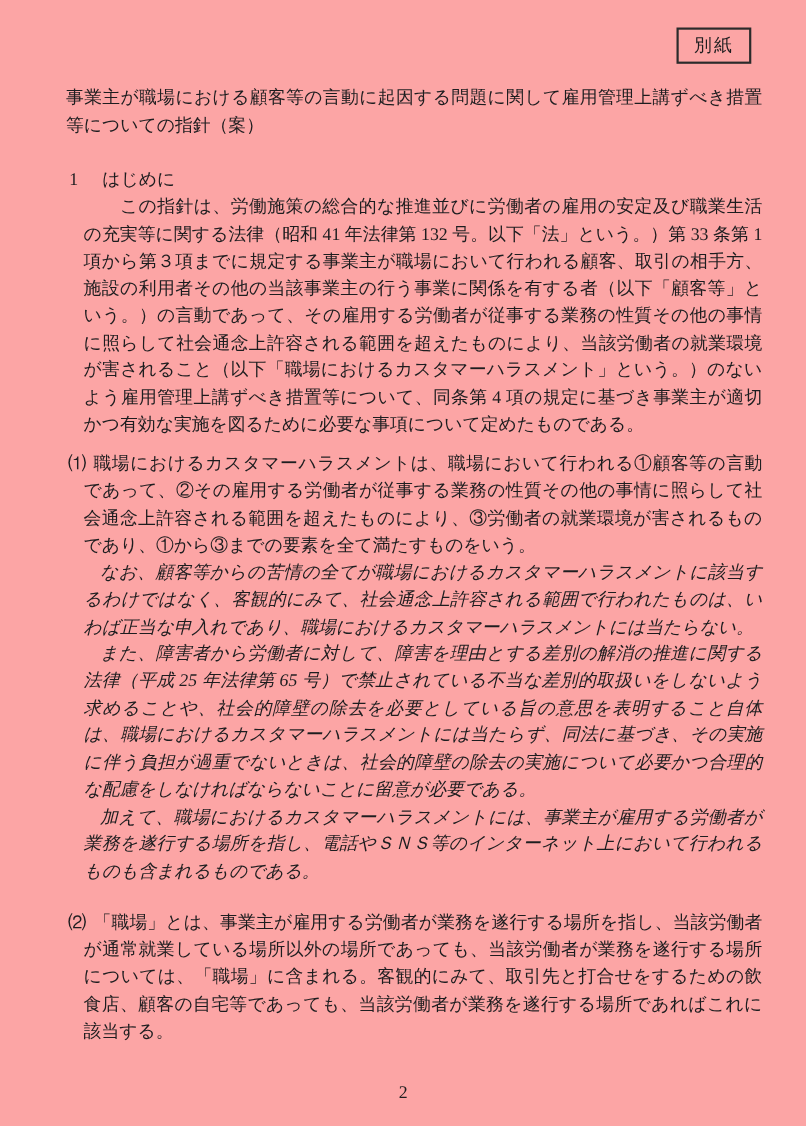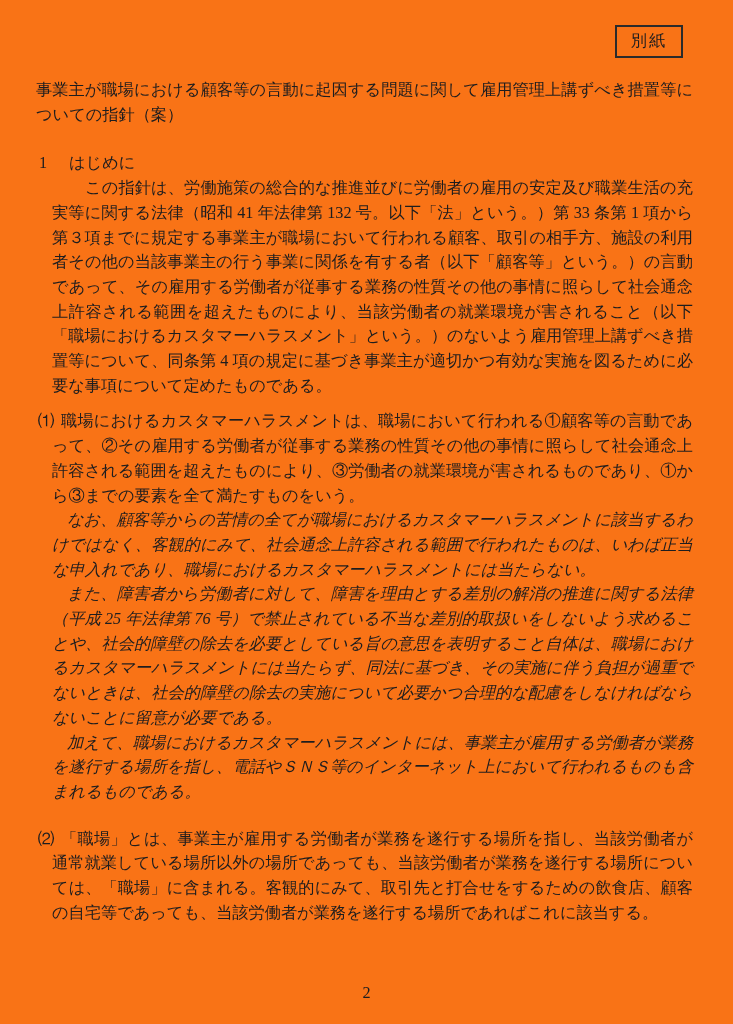--- a/index.html
+++ b/index.html
@@ -5,23 +5,23 @@
   html, body {
     margin: 0;
     padding: 0;
     background: #ffffff;
   }
   .page {
     position: relative;
     width: 733px;
     height: 1024px;
     margin: 0 auto;
-    background: #f97316;
+    background: #fca5a5;
     box-sizing: border-box;
-    padding: 25px 40px 0 36px;
+    padding: 25px 40px 0 60px;
     font-family: "Liberation Serif", "DejaVu Serif", serif;
     font-size: 16.2px;
     line-height: 24.7px;
     color: #1d1d1f;
     overflow: hidden;
   }
   .tag-row {
     display: flex;
     justify-content: flex-end;
   }
@@ -32,20 +32,21 @@
     display: flex;
     align-items: center;
     justify-content: center;
     margin-right: 10px;
     letter-spacing: 2px;
     box-sizing: border-box;
   }
   .doc-title {
     margin: 20px 0 4px 0;
     text-align: justify;
+    font-family: Liberation Mono, monospace;
   }
   .sec-head {
     margin-top: 24px;
     white-space: nowrap;
   }
   .sec-num {
     display: inline-block;
     width: 33px;
     padding-left: 3px;
     box-sizing: border-box;
@@ -94,21 +95,21 @@
     </div>
     <p class="sec1-body">この指針は、労働施策の総合的な推進並びに労働者の雇用の安定及び職業生活の充実等に関する法律（昭和 41 年法律第 132 号。以下「法」という。）第 33 条第 1 項から第３項までに規定する事業主が職場において行われる顧客、取引の相手方、施設の利用者その他の当該事業主の行う事業に関係を有する者（以下「顧客等」という。）の言動であって、その雇用する労働者が従事する業務の性質その他の事情に照らして社会通念上許容される範囲を超えたものにより、当該労働者の就業環境が害されること（以下「職場におけるカスタマーハラスメント」という。）のないよう雇用管理上講ずべき措置等について、同条第 4 項の規定に基づき事業主が適切かつ有効な実施を図るために必要な事項について定めたものである。</p>
   </div>
 
   <div>
 
     <div class="item">
       <span class="item-marker">⑴</span>
       <p class="first">職場におけるカスタマーハラスメントは、職場において行われる①顧客等の言動であって、②その雇用する労働者が従事する業務の性質その他の事情に照らして社会通念上許容される範囲を超えたものにより、③労働者の就業環境が害されるものであり、①から③までの要素を全て満たすものをいう。</p>
       <p class="cont">なお、顧客等からの苦情の全てが職場におけるカスタマーハラスメントに該当するわけではなく、客観的にみて、社会通念上許容される範囲で行われたものは、いわば正当な申入れであり、職場におけるカスタマーハラスメントには当たらない。</p>
-      <p class="cont">また、障害者から労働者に対して、障害を理由とする差別の解消の推進に関する法律（平成 25 年法律第 76 号）で禁止されている不当な差別的取扱いをしないよう求めることや、社会的障壁の除去を必要としている旨の意思を表明すること自体は、職場におけるカスタマーハラスメントには当たらず、同法に基づき、その実施に伴う負担が過重でないときは、社会的障壁の除去の実施について必要かつ合理的な配慮をしなければならないことに留意が必要である。</p>
+      <p class="cont">また、障害者から労働者に対して、障害を理由とする差別の解消の推進に関する法律（平成 25 年法律第 65 号）で禁止されている不当な差別的取扱いをしないよう求めることや、社会的障壁の除去を必要としている旨の意思を表明すること自体は、職場におけるカスタマーハラスメントには当たらず、同法に基づき、その実施に伴う負担が過重でないときは、社会的障壁の除去の実施について必要かつ合理的な配慮をしなければならないことに留意が必要である。</p>
       <p class="cont">加えて、職場におけるカスタマーハラスメントには、事業主が雇用する労働者が業務を遂行する場所を指し、電話やＳＮＳ等のインターネット上において行われるものも含まれるものである。</p>
     </div>
 
     <div class="item">
       <span class="item-marker">⑵</span>
       <p class="first">「職場」とは、事業主が雇用する労働者が業務を遂行する場所を指し、当該労働者が通常就業している場所以外の場所であっても、当該労働者が業務を遂行する場所については、「職場」に含まれる。客観的にみて、取引先と打合せをするための飲食店、顧客の自宅等であっても、当該労働者が業務を遂行する場所であればこれに該当する。</p>
     </div>
   </div>
 
   <div class="page-number">2</div>

